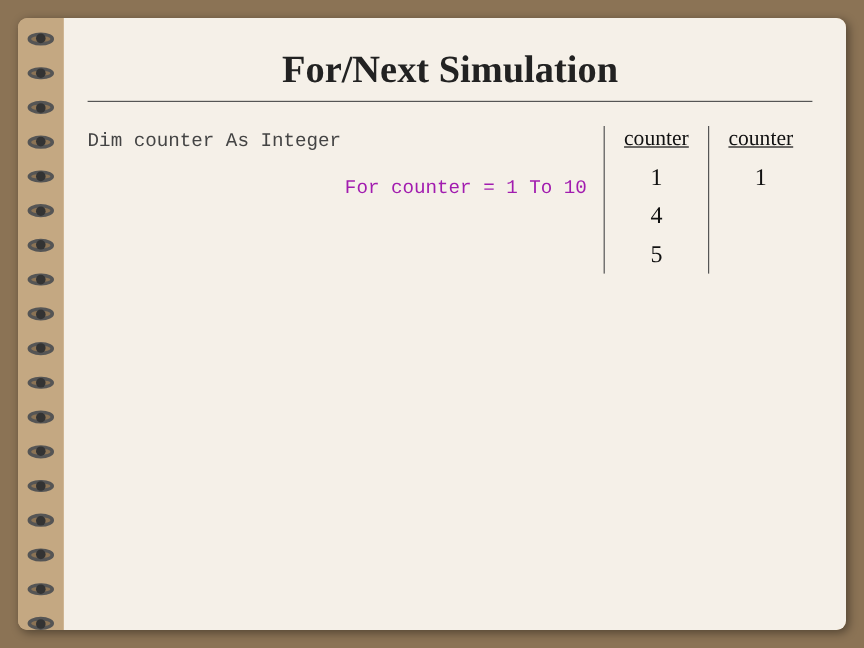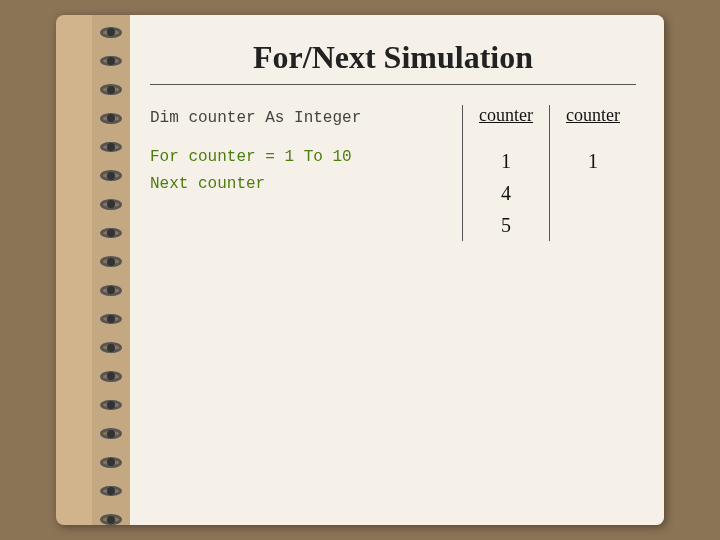--- a/index.html
+++ b/index.html
@@ -12,29 +12,28 @@
       width: 720px;
       height: 540px;
       background: #8B7355;
       display: flex;
       align-items: center;
       justify-content: center;
       font-family: Georgia, 'Times New Roman', serif;
     }
 
     .notebook {
-      width: 608px;
+      width: 690px;
       height: 510px;
       background: #D2B48C;
       border-radius: 8px;
       position: relative;
       display: flex;
       overflow: hidden;
       box-shadow: 2px 2px 8px rgba(0,0,0,0.4);
-      padding-left: 36px;
     }
 
     
     .spiral {
       width: 38px;
       flex-shrink: 0;
       background: #C4A882;
       display: flex;
       flex-direction: column;
       align-items: center;
@@ -107,21 +106,22 @@
       line-height: 1.7;
       white-space: pre;
     }
 
     .code-dim {
       color: #444;
       margin-bottom: 12px;
     }
 
     .code-for {
-      color: #4d7c0f;
+      color: #a21caf;
+      text-align: right;
     }
 
     
     .table-section {
       display: flex;
       gap: 0;
     }
 
     .col {
       display: flex;
@@ -134,21 +134,21 @@
 
     .col:last-child {
       
     }
 
     .col-header {
       font-size: 18px;
       font-weight: normal;
       color: #111;
       text-decoration: underline;
-      margin-bottom: 19px;
+      margin-bottom: 6px;
       font-family: Georgia, serif;
     }
 
     .col-value {
       font-size: 20px;
       color: #111;
       line-height: 1.6;
       font-family: Georgia, serif;
     }
   </style>
@@ -180,21 +180,20 @@
 
   <div class="page">
     <h1 class="title">For/Next Simulation</h1>
     <hr class="title-underline">
 
     <div class="content-area">
 
       <div class="code-section">
         <div class="code-line code-dim">Dim counter As Integer</div>
         <div class="code-line code-for">For counter = 1 To 10</div>
-        <div class="code-line code-for">Next counter</div>
       </div>
 
       <div class="table-section">
 
         <div class="col">
           <div class="col-header">counter</div>
           <div class="col-value">1</div>
           <div class="col-value">4</div>
           <div class="col-value">5</div>
         </div>

